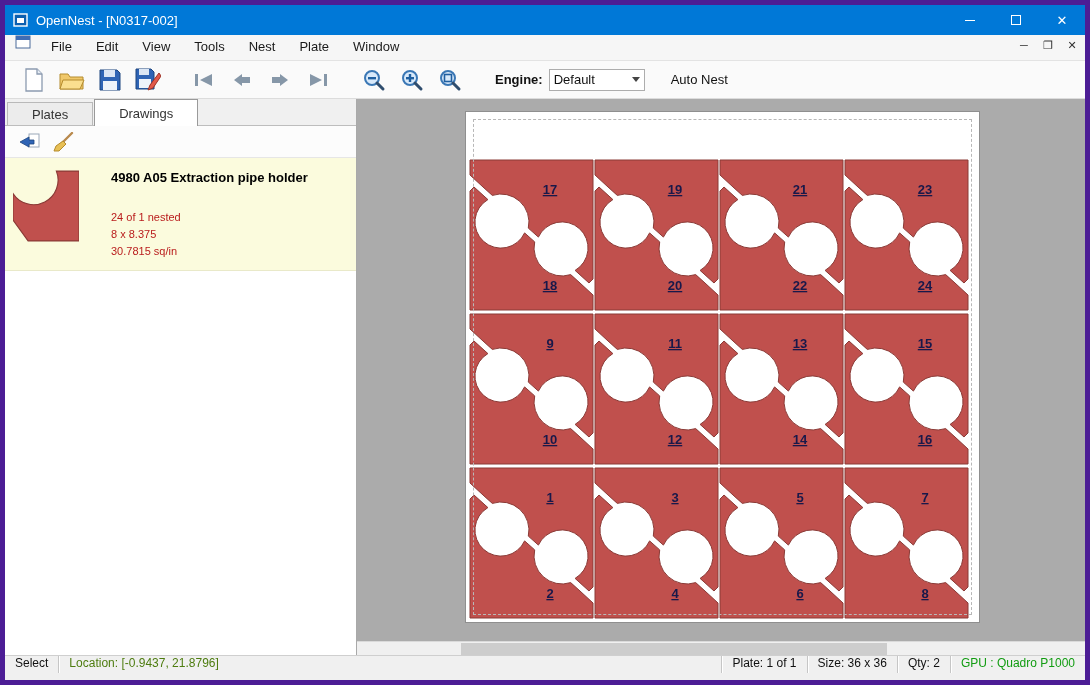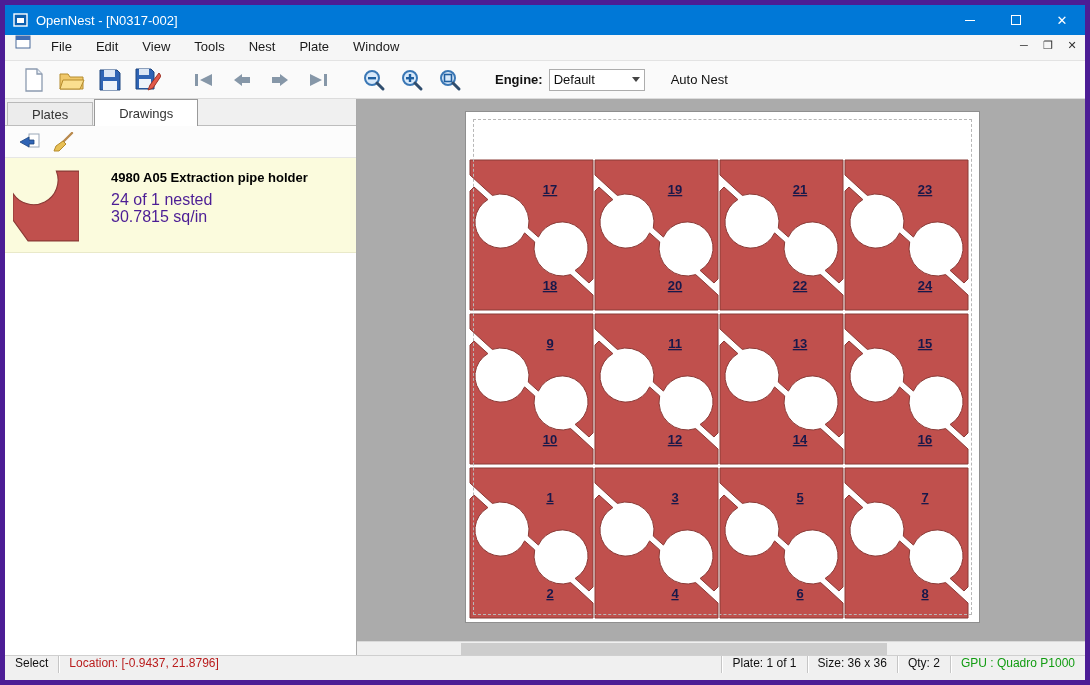--- a/index.html
+++ b/index.html
@@ -38,35 +38,35 @@
   .sidepanel { width:352px; background:#fff; border-right:1px solid #a9a9a9; display:flex; flex-direction:column; }
   .tabstrip { height:27px; background:#f0f0f0; display:flex; align-items:flex-end; padding-left:2px; border-bottom:1px solid #bdbdbd; }
   .tab { padding:4px 24px 5px 24px; font-size:13px; border:1px solid #b9b9b9; border-bottom:none; background:#ececec; color:#333; margin-right:1px; height:23px; }
   .tab.active { background:#fff; height:27px; margin-bottom:-1px; border-color:#9a9a9a; padding-top:6px; }
   .panel-toolbar { height:32px; display:flex; align-items:center; gap:6px; padding-left:10px; background:#fcfcfc; border-bottom:1px solid #e6e6e6; }
   .ptool-btn { width:28px; height:26px; display:flex; align-items:center; justify-content:center; border-radius:3px; }
   .draw-list { flex:1; overflow:hidden; background:#fff; }
   .draw-item { display:flex; background:#fbfbdd; border-bottom:1px solid #e9e9c9; padding:8px 6px 10px 8px; }
   .thumb { width:66px; height:72px; flex:0 0 auto; margin:4px 4px 0 0; }
   .draw-info { padding:4px 0 0 28px; }
-  .draw-title { font-weight:bold; font-size:13px; color:#000; margin-bottom:6px; }
-  .draw-sub { color:#4c1d95; font-size:16px; line-height:17px; }
+  .draw-title { font-weight:bold; font-size:13px; color:#000; margin-bottom:24px; }
+  .draw-sub { color:#b91c1c; font-size:11px; line-height:17px; }
 
   .canvas { flex:1; position:relative; background:#ababab; overflow:hidden; }
   .plate { position:absolute; left:108px; top:12px; width:515px; height:512px; background:#fff; border:1px solid #8f8f8f; }
   .plate-margin { position:absolute; left:7px; top:7px; right:7px; bottom:7px; border:1px dashed #b8b8b8; pointer-events:none; }
   .nest-svg { position:absolute; left:0; top:0; }
   .hscroll { position:absolute; left:0; right:0; bottom:0; height:14px; background:#f0f0f0; border-top:1px solid #dadada; }
   .hthumb { position:absolute; top:1px; height:12px; left:104px; width:426px; background:#cdcdcd; }
 
   
   .statusbar { height:25px; background:#f0f0f0; border-top:1px solid #cfcfcf; display:flex; align-items:flex-start; font-size:12px; flex:0 0 auto; }
   .sb-cell { padding:0 10px; white-space:nowrap; }
   .sb-sep { width:1px; height:17px; background:#c6c6c6; box-shadow:1px 0 0 #fff; }
-  .sb-loc { color:#b91c1c; }
+  .sb-loc { color:#4d7c0f; }
   .sb-spacer { flex:1; }
   .sb-gpu { font-weight:normal; }
 </style>
 </head>
 <body>
 
 <div class="window">
 
   <div class="titlebar">
     <svg class="title-icon" viewBox="0 0 16 16">
@@ -209,20 +209,21 @@
         </div>
       </div>
       <div class="draw-list">
         <div class="draw-item">
           <svg class="thumb" viewBox="0 0 70 74">
             <path d="M46 0 L70 0 L70 74 L16 74 L0 52 L0 23.7 A26 26 0 0 0 46 0 Z" fill="#c0504d" stroke="#8a3a36" stroke-width="1.2"></path>
           </svg>
           <div class="draw-info">
             <div class="draw-title">4980 A05 Extraction pipe holder</div>
             <div class="draw-sub">24 of 1 nested</div>
+            <div class="draw-sub">8 x 8.375</div>
             <div class="draw-sub">30.7815 sq/in</div>
           </div>
         </div>
       </div>
     </div>
 
     <div class="canvas">
       <div class="plate">
         <svg id="nest-svg" class="nest-svg" width="515" height="512" viewBox="0 0 515 512">
             <g transform="translate(4 48)">

